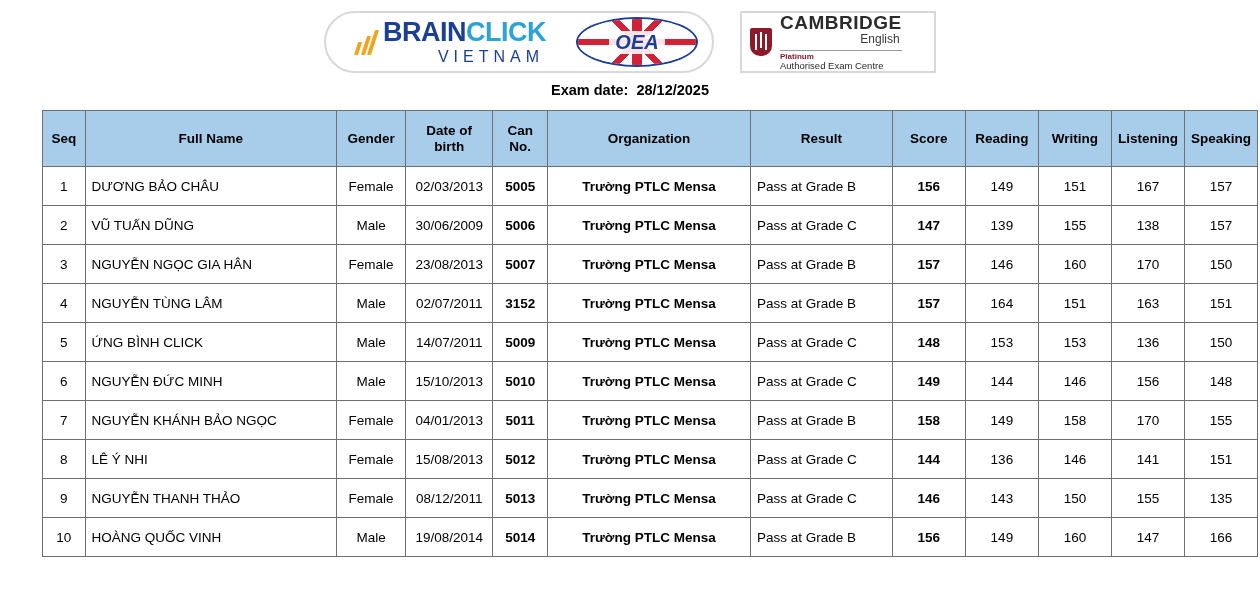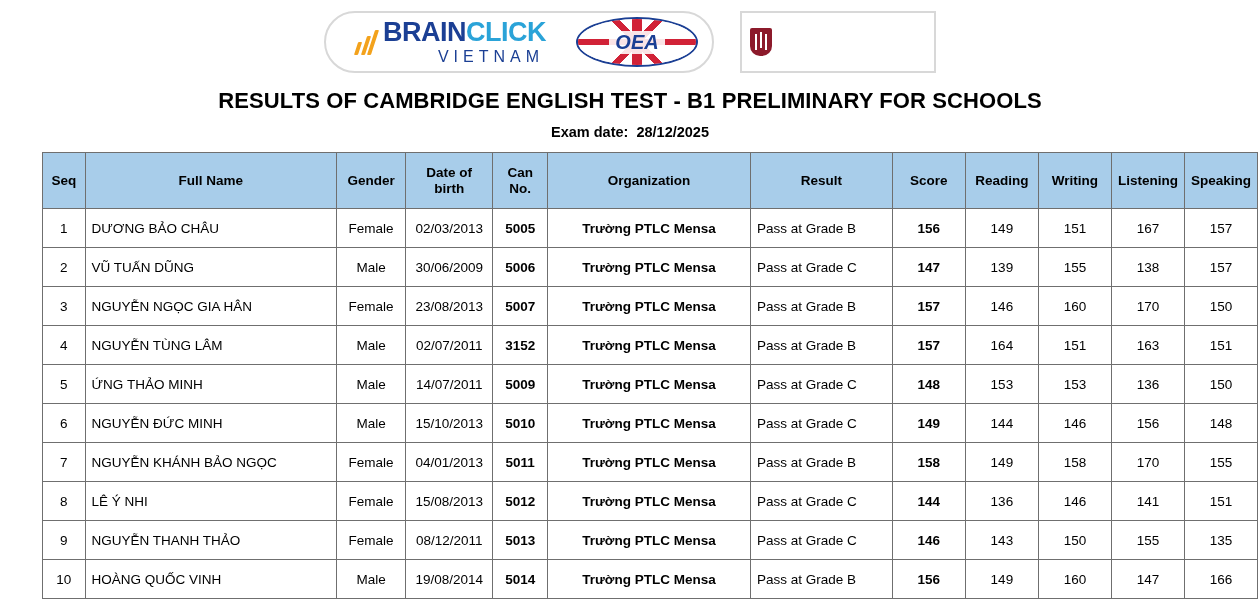--- a/index.html
+++ b/index.html
@@ -255,25 +255,30 @@
         <div class="bc-vn">VIETNAM</div>
       </div>
       <div class="oea">
         <div class="flag-bg"></div>
         <div class="oea-text">OEA</div>
       </div>
     </div>
 
     <div class="logo-cambridge">
       <div class="camb-shield"></div>
+      <div class="camb-text">
+        <div class="camb-name">CAMBRIDGE</div>
+        <div class="camb-sub">English</div>
+        <div class="camb-plat">Platinum</div>
+        <div class="camb-auth">Authorised Exam Centre</div>
+      </div>
     </div>
 
   </div>
 
-  <div class="doc-title">RESULTS OF CAMBRIDGE ENGLISH TEST - B1 PRELIMINARY FOR SCHOOLS</div>
 
   <div class="exam-date">
     <span class="label">Exam date:</span>
     <span>28/12/2025</span>
   </div>
 
   <div class="table-wrap">
     <table class="results">
       <thead>
         <tr>
@@ -343,21 +348,21 @@
           <td class="c-org">Trường PTLC Mensa</td>
           <td class="c-result">Pass at Grade B</td>
           <td class="c-score">157</td>
           <td class="c-reading">164</td>
           <td class="c-writing">151</td>
           <td class="c-listening">163</td>
           <td class="c-speaking">151</td>
         </tr>
         <tr>
           <td class="c-seq">5</td>
-          <td class="c-name">ỨNG THẢO MINH</td>
+          <td class="c-name">ỨNG BÌNH CLICK</td>
           <td class="c-gender">Male</td>
           <td class="c-dob">14/07/2011</td>
           <td class="c-can">5009</td>
           <td class="c-org">Trường PTLC Mensa</td>
           <td class="c-result">Pass at Grade C</td>
           <td class="c-score">148</td>
           <td class="c-reading">153</td>
           <td class="c-writing">153</td>
           <td class="c-listening">136</td>
           <td class="c-speaking">150</td>

